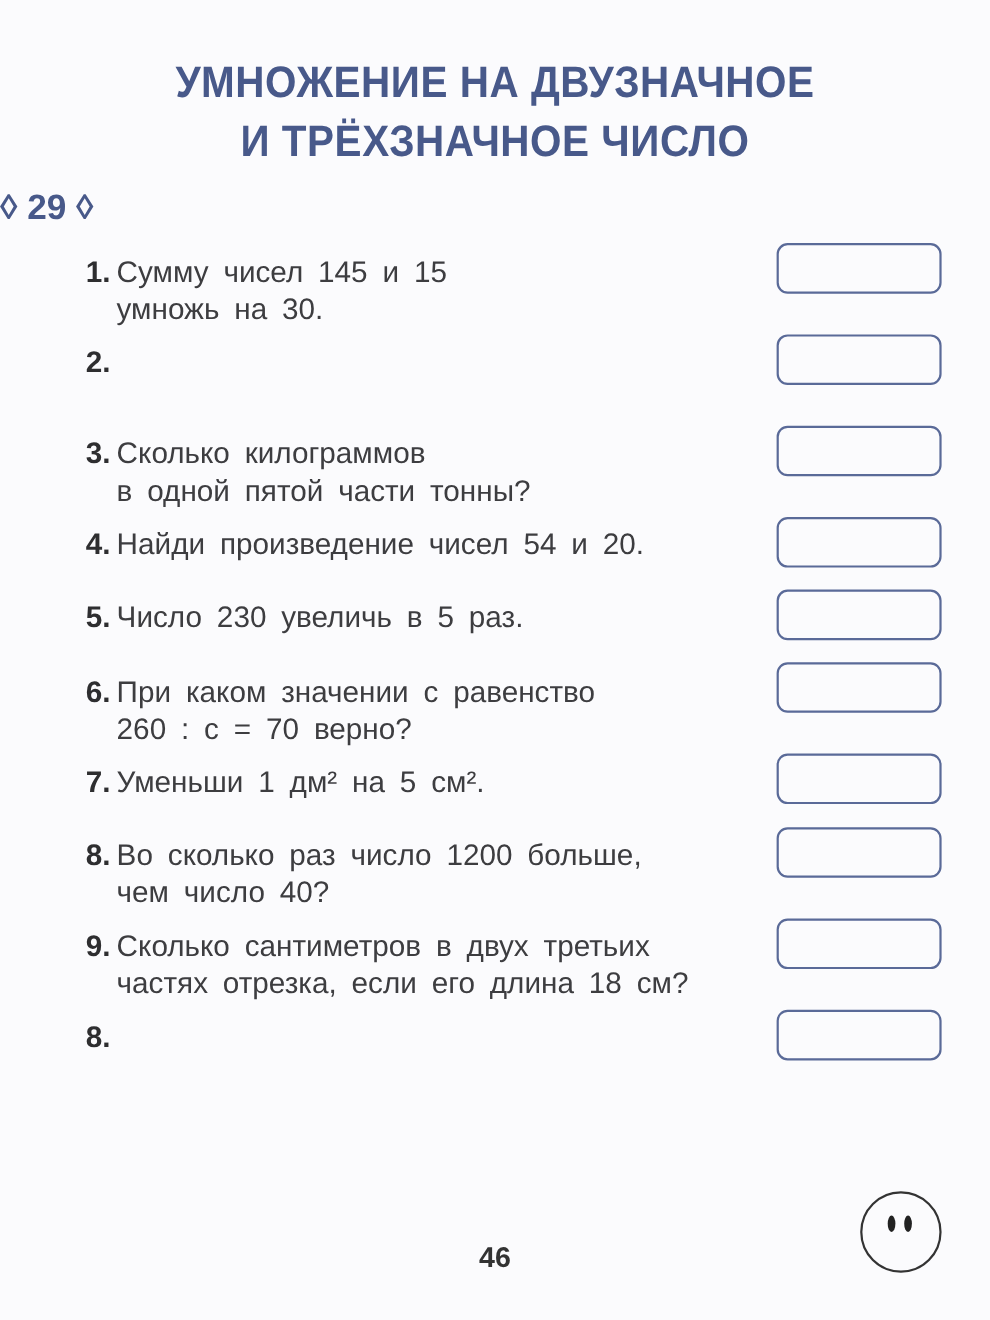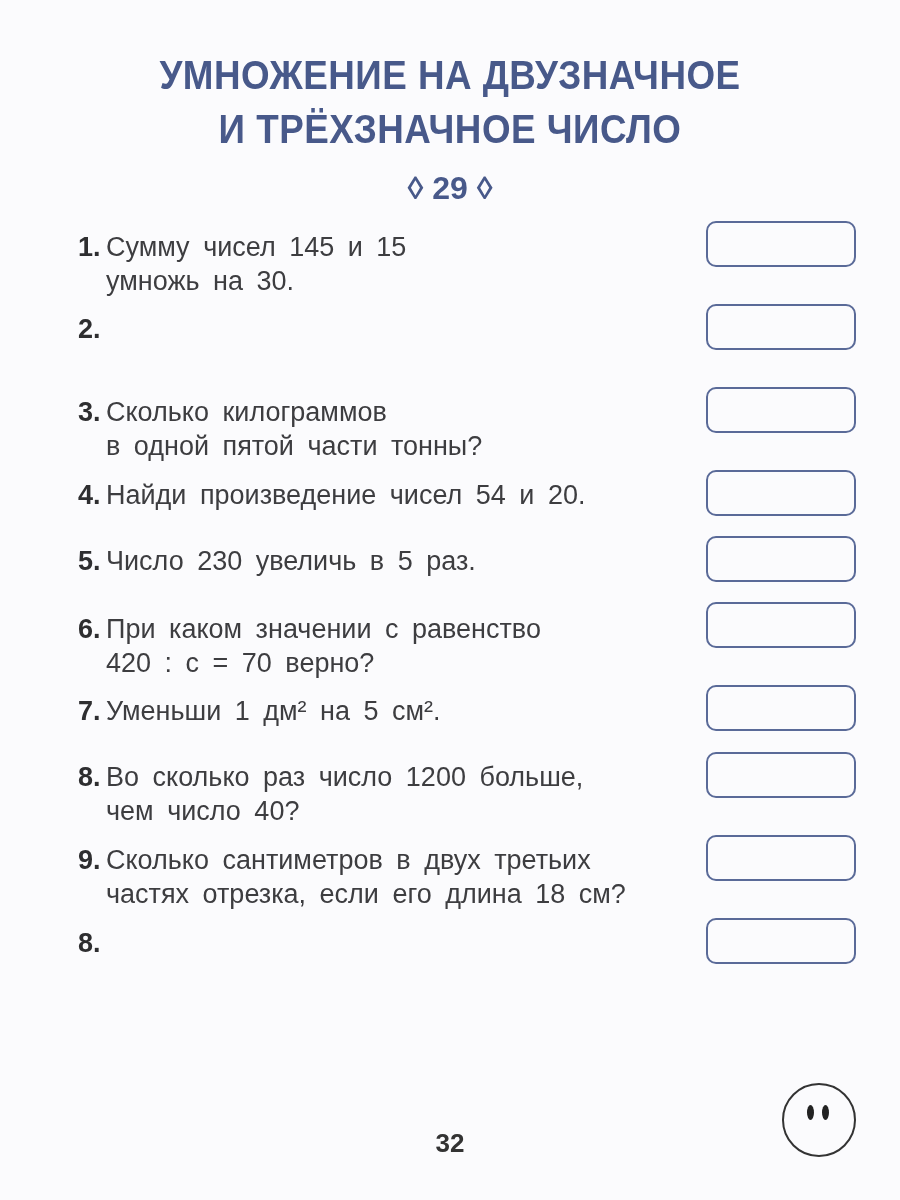--- a/index.html
+++ b/index.html
@@ -16,21 +16,21 @@
       text-align: center;
       color: #48598a;
       font-weight: bold;
       font-size: 40px;
       line-height: 54px;
       letter-spacing: 0.5px;
       transform: scaleX(0.92);
     }
     .variant {
       position: absolute; left: 0; right: 0; top: 170px;
-      text-align: center;
+      text-align: left;
       color: #48598a;
       font-weight: bold;
       font-size: 32px;
     }
     .task {
       position: absolute; left: 78px;
       font-size: 27px;
       line-height: 34px;
       color: #3d3d40;
     }
@@ -107,21 +107,21 @@
 
 <div class="task" style="top:544px">
   <span class="num">5.</span>
   <div class="text">Число 230 увеличь в 5 раз.</div>
 </div>
 <div class="box" style="top:536px"></div>
 
 <div class="task" style="top:612px">
   <span class="num">6.</span>
   <div class="text">При каком значении с равенство
-420 : с = 70 верно?</div>
+260 : с = 70 верно?</div>
 </div>
 <div class="box" style="top:602px"></div>
 
 <div class="task" style="top:694px">
   <span class="num">7.</span>
   <div class="text">Уменьши 1 дм² на 5 см².</div>
 </div>
 <div class="box" style="top:685px"></div>
 
 <div class="task" style="top:760px">
@@ -141,13 +141,13 @@
 <div class="task" style="top:926px">
   <span class="num">8.</span>
 </div>
 <div class="box" style="top:918px"></div>
 
 <div class="smiley">
   <span class="eye" style="left:23px"></span>
   <span class="eye" style="left:38px"></span>
 </div>
 
-<div class="page-num">32</div>
+<div class="page-num">46</div>
 
 </body></html>

